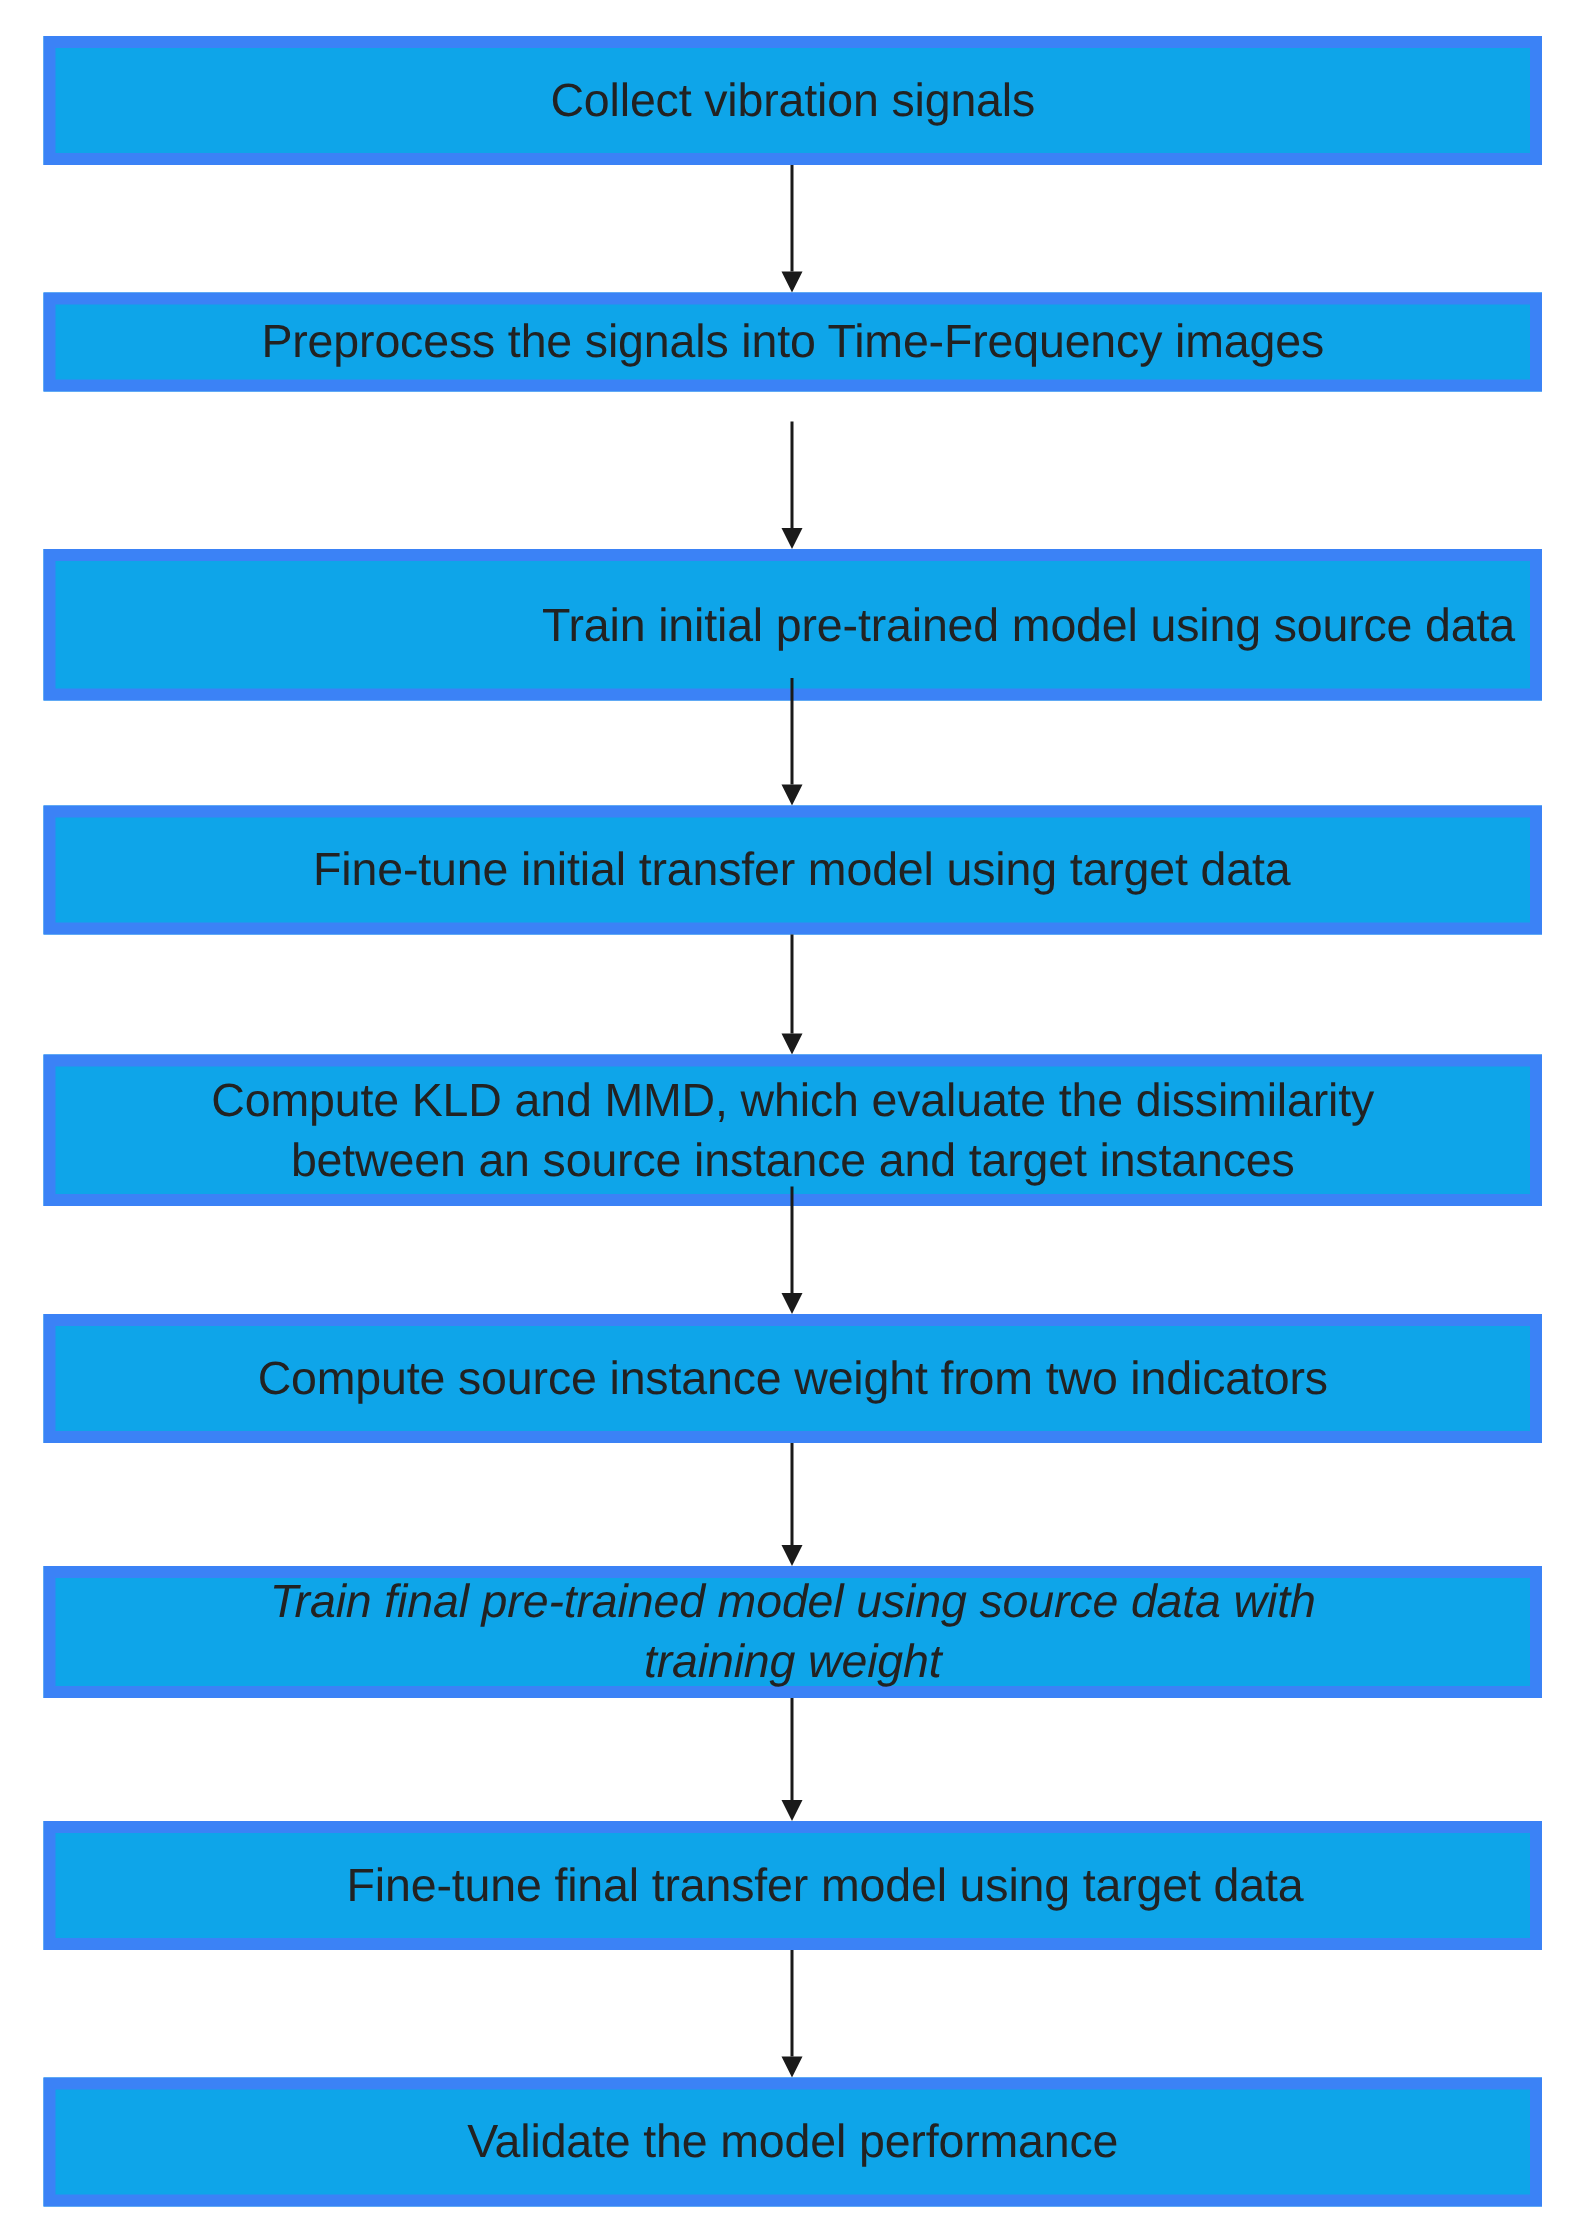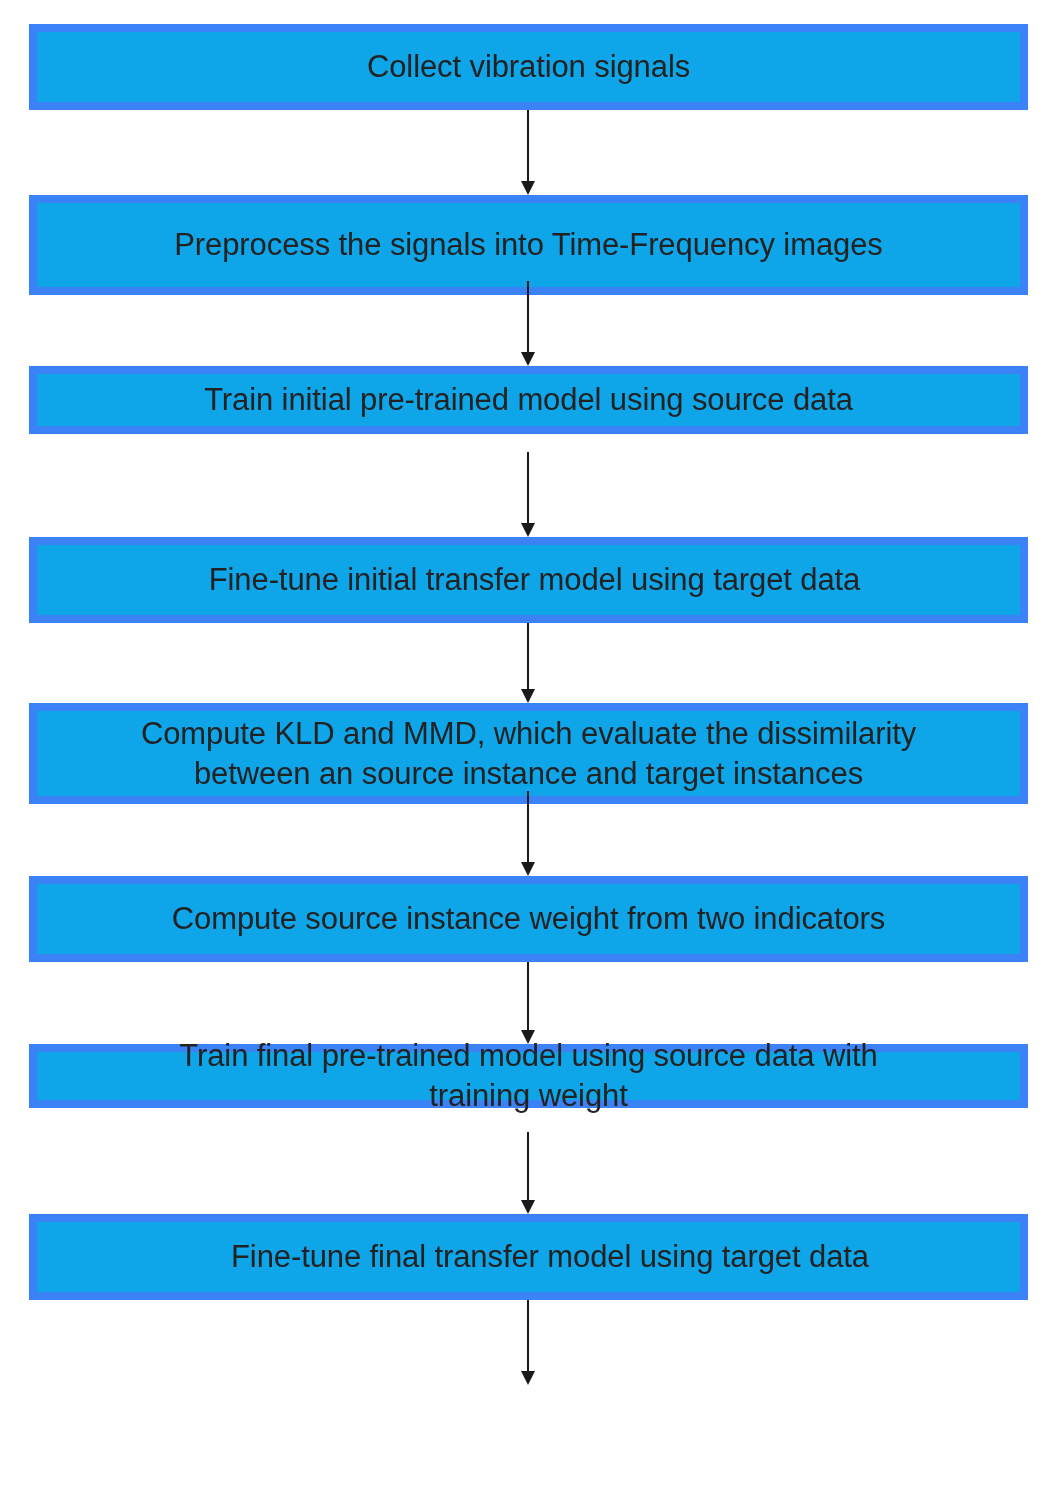--- a/index.html
+++ b/index.html
@@ -81,30 +81,30 @@
 
   <div class="node" style="top:24px; height:86px;">
     <span class="node-label">Collect vibration signals</span>
   </div>
 
   <div class="connector" style="top:110px; height:85px;">
     <div class="shaft" style="height:71px;"></div>
     <div class="head"></div>
   </div>
 
-  <div class="node" style="top:195px; height:100px;">
+  <div class="node" style="top:195px; height:66px;">
     <span class="node-label">Preprocess the signals into Time-Frequency images</span>
   </div>
 
   <div class="connector" style="top:281px; height:85px;">
     <div class="shaft" style="height:71px;"></div>
     <div class="head"></div>
   </div>
 
-  <div class="node" style="top:366px; height:68px;">
+  <div class="node" style="top:366px; height:101px;text-align:right;">
     <span class="node-label">Train initial pre-trained model using source data</span>
   </div>
 
   <div class="connector" style="top:452px; height:85px;">
     <div class="shaft" style="height:71px;"></div>
     <div class="head"></div>
   </div>
 
   <div class="node" style="top:537px; height:86px;padding-left:12px;">
     <span class="node-label">Fine-tune initial transfer model using target data</span>
@@ -127,33 +127,36 @@
 
   <div class="node" style="top:876px; height:86px;align-items:center;">
     <span class="node-label">Compute source instance weight from two indicators</span>
   </div>
 
   <div class="connector" style="top:962px; height:82px;">
     <div class="shaft" style="height:68px;"></div>
     <div class="head"></div>
   </div>
 
-  <div class="node" style="top:1044px; height:64px;">
+  <div class="node" style="top:1044px; height:88px;font-style:italic;">
     <span class="node-label">Train final pre-trained model using source data with
 training weight</span>
   </div>
 
   <div class="connector" style="top:1132px; height:82px;">
     <div class="shaft" style="height:68px;"></div>
     <div class="head"></div>
   </div>
 
   <div class="node" style="top:1214px; height:86px;padding-left:43px;">
     <span class="node-label">Fine-tune final transfer model using target data</span>
   </div>
 
   <div class="connector" style="top:1300px; height:85px;">
     <div class="shaft" style="height:71px;"></div>
     <div class="head"></div>
   </div>
 
+  <div class="node" style="top:1385px; height:86px;">
+    <span class="node-label">Validate the model performance</span>
+  </div>
 
 </div>
 
 </body></html>

